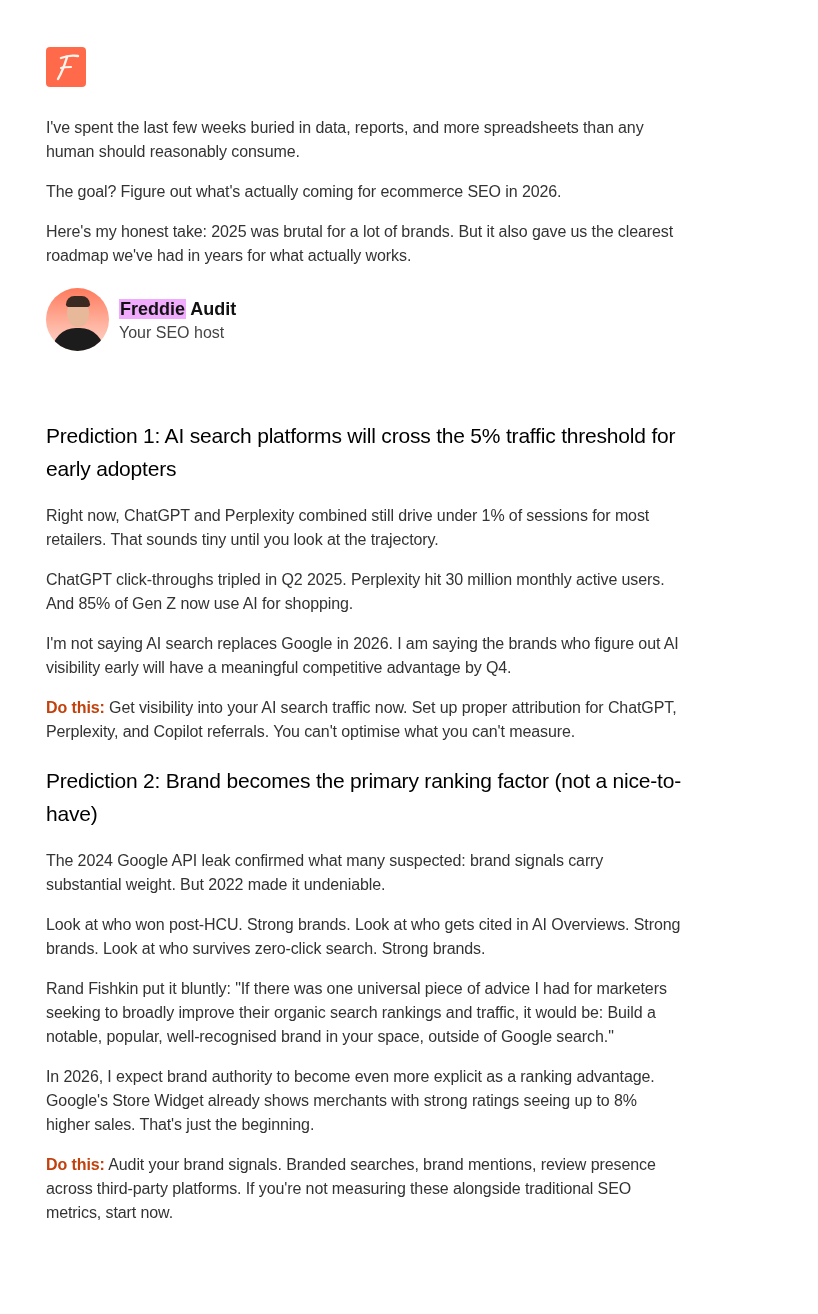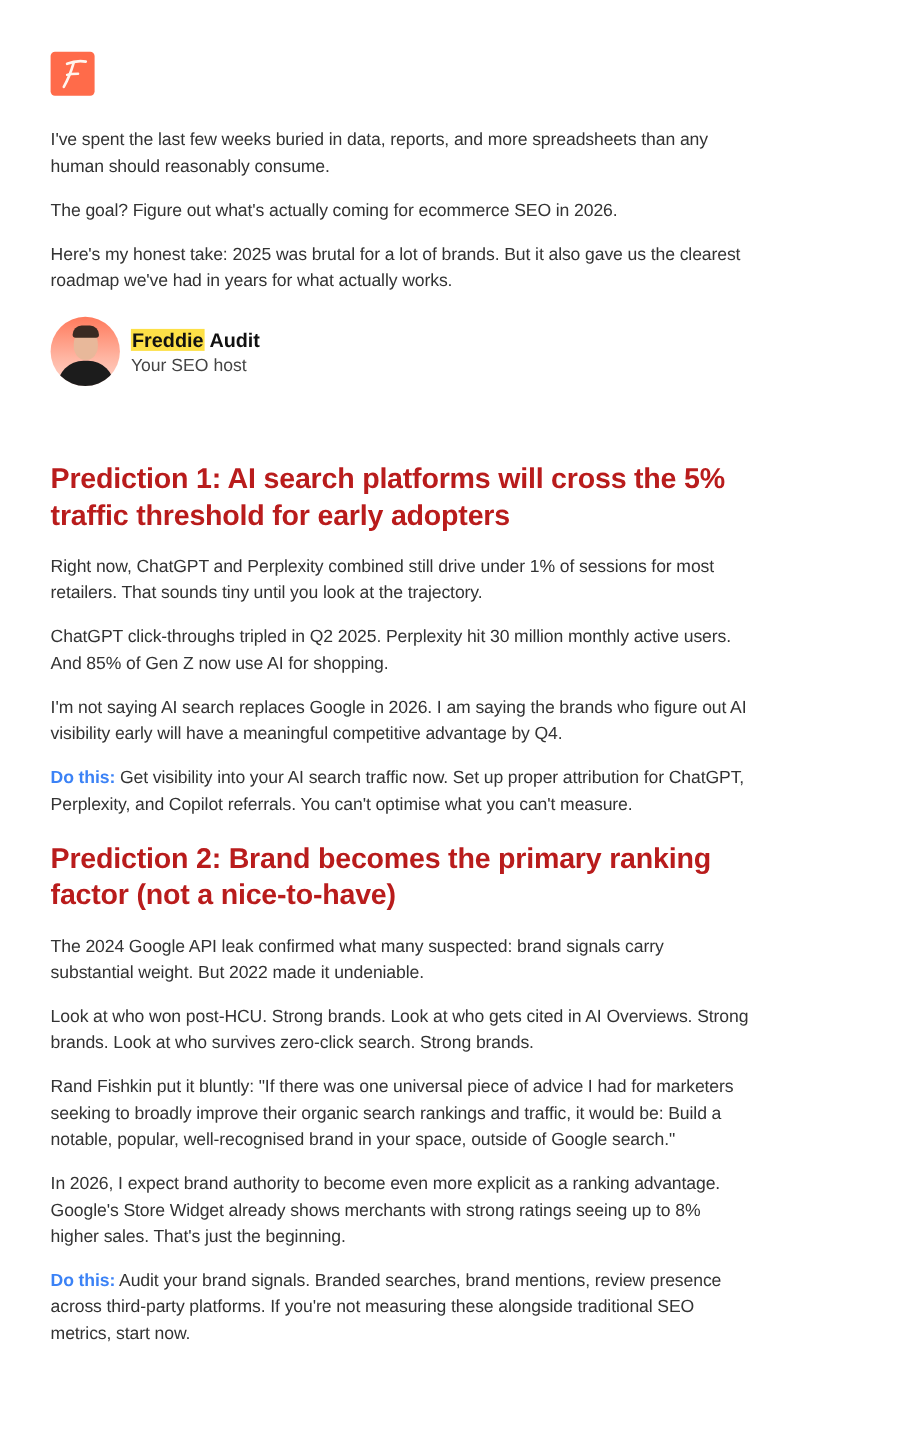--- a/index.html
+++ b/index.html
@@ -19,21 +19,21 @@
       margin-bottom: 29px;
     }
     .logo svg { display: block; }
     p.body {
       font-size: 16px;
       line-height: 24px;
       margin: 0 0 16px 0;
       color: #333333;
       letter-spacing: -0.1px;
     }
-    p.body b { color: #3b82f6; font-weight: bold; }
+    p.body b { color: #c2410c; font-weight: bold; }
     .author {
       display: flex; align-items: center;
       margin-top: 20px;
       margin-bottom: 68px;
     }
     .avatar {
       width: 63px; height: 63px; border-radius: 50%;
       background: linear-gradient(180deg, #ff7a5c 0%, #ffb6a3 60%, #ffd6cc 100%);
       position: relative; overflow: hidden;
       margin-right: 10px;
@@ -52,29 +52,29 @@
     .avatar .body-shape {
       position: absolute; left: 6px; top: 40px;
       width: 52px; height: 34px; border-radius: 24px 24px 0 0;
       background: #1c1c1c;
     }
     .author-info { display: flex; flex-direction: column; }
     .author-name {
       font-size: 18px; font-weight: bold; color: #111111;
       line-height: 22px;
     }
-    .author-name .hl { background: #fde047; padding: 0 1px; }
+    .author-name .hl { background: #f0abfc; padding: 0 1px; }
     .author-role {
       font-size: 16px; color: #444444; margin-top: 5px; line-height: 16px;
     }
     h2.heading {
-      font-size: 26px;
+      font-size: 21px;
       line-height: 33px;
-      font-weight: bold;
-      color: #b91c1c;
+      font-weight: normal;
+      color: #000000;
       margin: 0 0 19px 0;
       letter-spacing: -0.2px;
     }
     .section { margin-bottom: 0; }
     .section + .section h2.heading { margin-top: 20px; }
   </style>
 </head>
 <body>
 
 <div class="page">

